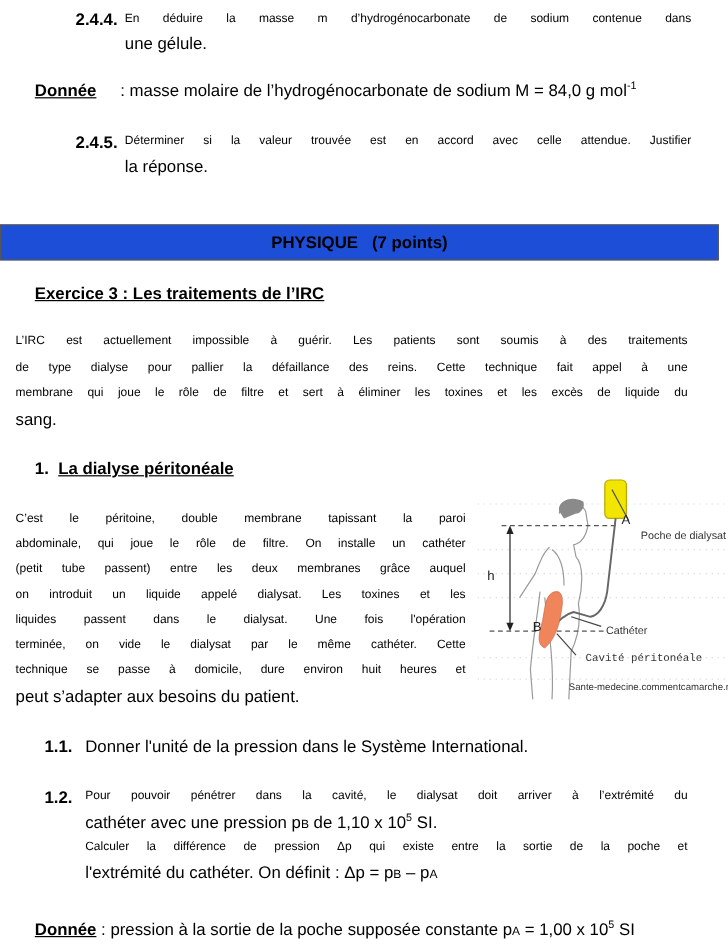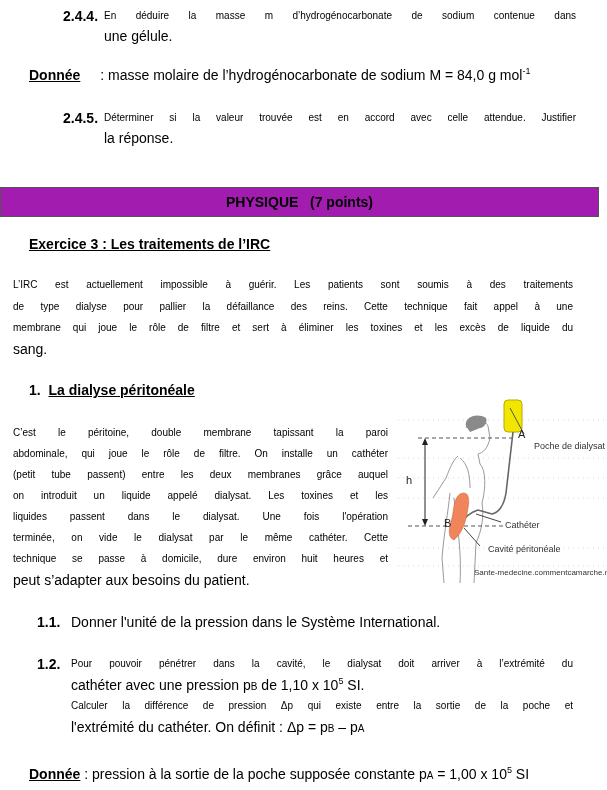--- a/index.html
+++ b/index.html
@@ -10,21 +10,21 @@
     .line { position: absolute; white-space: nowrap; font-size: 14px; line-height: 16px; }
     .just { position: absolute; text-align: justify; text-align-last: justify; white-space: nowrap; font-size: 10px; line-height: 16px; }
     .just-inner { display: block; text-align: justify; text-align-last: justify; }
     .b { font-weight: bold; margin-left: 16px; }
     .u { text-decoration: underline; }
     .num { position: absolute; font-weight: bold; font-size: 14px; line-height: 16px; }
     sup { font-size: 9px; line-height: 0; vertical-align: 6px; }
     .sub-sm { font-size: 10px; }
     .box {
       position: absolute; left: 0; top: 187px; width: 597px; height: 28px;
-      border: 1px solid #555; background: #a21caf;
+      border: 1px solid #555; background: #1d4ed8;
     }
     .box-title { position: absolute; left: 0; right: 0; top: 6px; text-align: center; font-weight: bold; font-size: 14px; }
     .diagram { position: absolute; left: 398px; top: 398px; width: 209px; height: 185px; }
     .diag-label { position: absolute; font-size: 9px; color: #333; white-space: nowrap; }
   </style>
 </head>
 <body>
 
 <div>
   <span class="num" style="left:63px; top:8px;">2.4.4.</span>
@@ -133,21 +133,21 @@
     <path d="M62 96 C70 92, 72 100, 70 110 C68 125, 64 135, 56 142 C50 140, 50 132, 54 120 C56 110, 56 100, 62 96 Z" fill="#f0845a" stroke="#c8603c" stroke-width="0.5"></path>
 
     <line x1="78" y1="116" x2="103" y2="124" stroke="#444" stroke-width="1"></line>
     <line x1="66" y1="130" x2="82" y2="148" stroke="#444" stroke-width="1"></line>
   </svg>
   <span class="diag-label" style="left:120px; top:30px; font-size:11px; color:#222;">A</span>
   <span class="diag-label" style="left:46px; top:119px; font-size:11px; color:#222;">B</span>
   <span class="diag-label" style="left:8px; top:76px; font-size:11px; color:#222;">h</span>
   <span class="diag-label" style="left:136px; top:43px;">Poche de dialysat</span>
   <span class="diag-label" style="left:107px; top:122px;">Cathéter</span>
-  <span class="diag-label" style="left:90px; top:146px;">Cavité péritonéale</span>
+  <span class="diag-label" style="left:90px; top:146px;font-family:Liberation Mono, monospace;">Cavité péritonéale</span>
   <span class="diag-label" style="left:40px; top:170px; font-size:8px;margin-left:36px;">Sante-medecine.commentcamarche.net</span>
 </div>
 
 <div>
   <span class="num" style="left:37px; top:614px;">1.1.</span>
   <div class="line" style="left:71px; top:614px;">Donner l'unité de la pression dans le Système International.</div>
 </div>
 
 <div>
   <span class="num" style="left:37px; top:656px;">1.2.</span>

